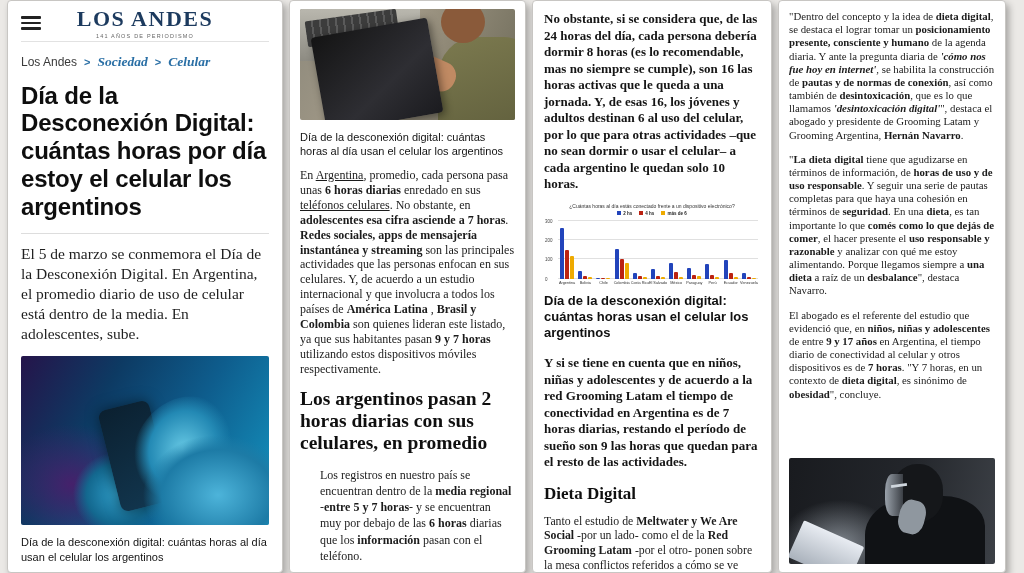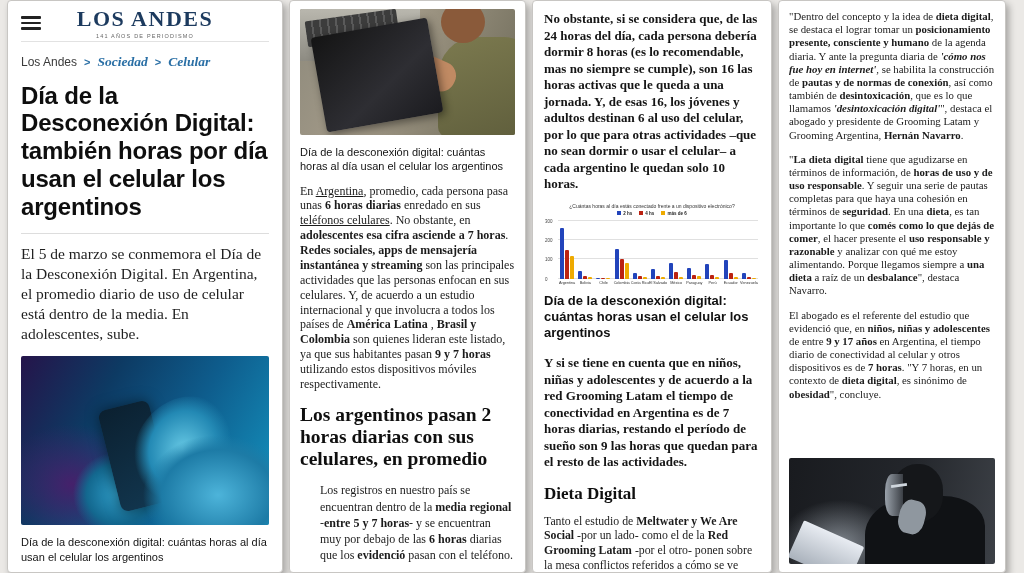--- a/index.html
+++ b/index.html
@@ -113,21 +113,21 @@
         <div class="tagline">141 AÑOS DE PERIODISMO</div>
       </div>
     </div>
     <div class="crumbs">
       <span class="crumb-home">Los Andes</span>
       <span class="chev">&gt;</span>
       <span class="crumb-link">Sociedad</span>
       <span class="chev">&gt;</span>
       <span class="crumb-link">Celular</span>
     </div>
-    <h1 class="headline">Día de la Desconexión Digital: también horas por día usan el celular los argentinos</h1>
+    <h1 class="headline">Día de la Desconexión Digital: cuántas horas por día estoy el celular los argentinos</h1>
     <p class="lede">El 5 de marzo se conmemora el Día de la Desconexión Digital. En Argentina, el promedio diario de uso de celular está dentro de la media. En adolescentes, sube.</p>
     <div class="photo1">
       <div class="blob-a"></div>
         <div class="hand-l"></div>
         <div class="phone"></div>
       <div class="hand-r"></div>
         <div class="knee"></div>
     </div>
     <div class="caption">Día de la desconexión digital: cuántas horas al día usan el celular los argentinos</div>
   </section>
@@ -137,21 +137,21 @@
       <div class="desk"></div>
         <div class="keys"></div>
         <div class="torso"></div>
       <div class="head"></div>
         <div class="arm"></div>
         <div class="tablet"></div>
     </div>
     <div class="caption">Día de la desconexión digital: cuántas horas al día usan el celular los argentinos</div>
     <p class="serif-p p1"><span>En </span><span class="u">Argentina</span><span>, promedio, cada persona pasa unas </span><span class="b">6 horas diarias</span><span> enredado en sus </span><span class="u">teléfonos celulares</span><span>. No obstante, en </span><span class="b">adolescentes esa cifra asciende a 7 horas</span><span>. </span><span class="b">Redes sociales, apps de mensajería instantánea y streaming</span><span> son las principales actividades que las personas enfocan en sus celulares. Y, de acuerdo a un estudio internacional y que involucra a todos los países de </span><span class="b">América Latina</span><span> , </span><span class="b">Brasil y Colombia</span><span> son quienes lideran este listado, ya que sus habitantes pasan </span><span class="b">9 y 7 horas</span><span> utilizando estos dispositivos móviles respectivamente.</span></p>
     <h2 class="h2">Los argentinos pasan 2 horas diarias con sus celulares, en promedio</h2>
-    <p class="quote"><span>Los registros en nuestro país se encuentran dentro de la </span><span class="b">media regional</span><span> -</span><span class="b">entre 5 y 7 horas</span><span>- y se encuentran muy por debajo de las </span><span class="b">6 horas</span><span> diarias que los </span><span class="b">evidenció</span><span> pasan con el teléfono.</span></p>
+    <p class="quote"><span>Los registros en nuestro país se encuentran dentro de la </span><span class="b">media regional</span><span> -</span><span class="b">entre 5 y 7 horas</span><span>- y se encuentran muy por debajo de las </span><span class="b">6 horas</span><span> diarias que los </span><span class="b">información</span><span> pasan con el teléfono.</span></p>
   </section>
 
   <section class="card card3">
     <p class="bold-serif">No obstante, si se considera que, de las 24 horas del día, cada persona debería dormir 8 horas (es lo recomendable, mas no siempre se cumple), son 16 las horas activas que le queda a una jornada. Y, de esas 16, los jóvenes y adultos destinan 6 al uso del celular, por lo que para otras actividades –que no sean dormir o usar el celular– a cada argentino le quedan solo 10 horas.</p>
 
     <div class="chart-box">
       <div class="c-title">¿Cuántas horas al día estás conectado frente a un dispositivo electrónico?</div>
       <div class="c-legend">
           <span class="c-leg-item">
             <span class="c-swatch" style="background: rgb(34, 68, 187);"></span>

